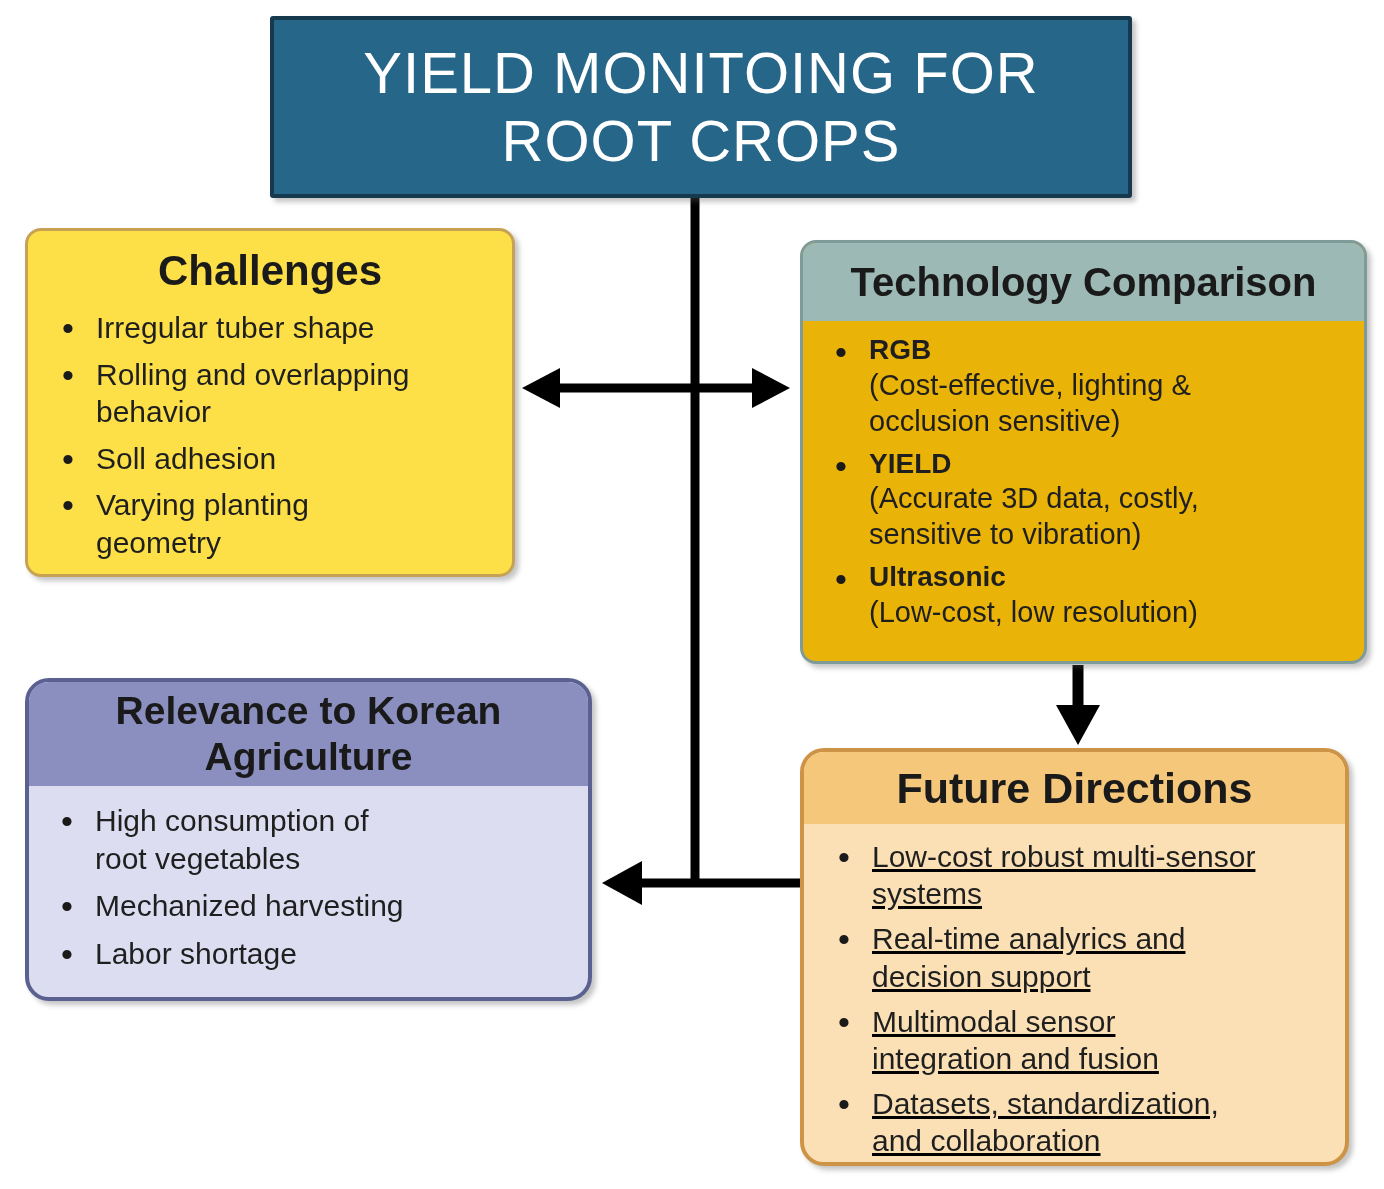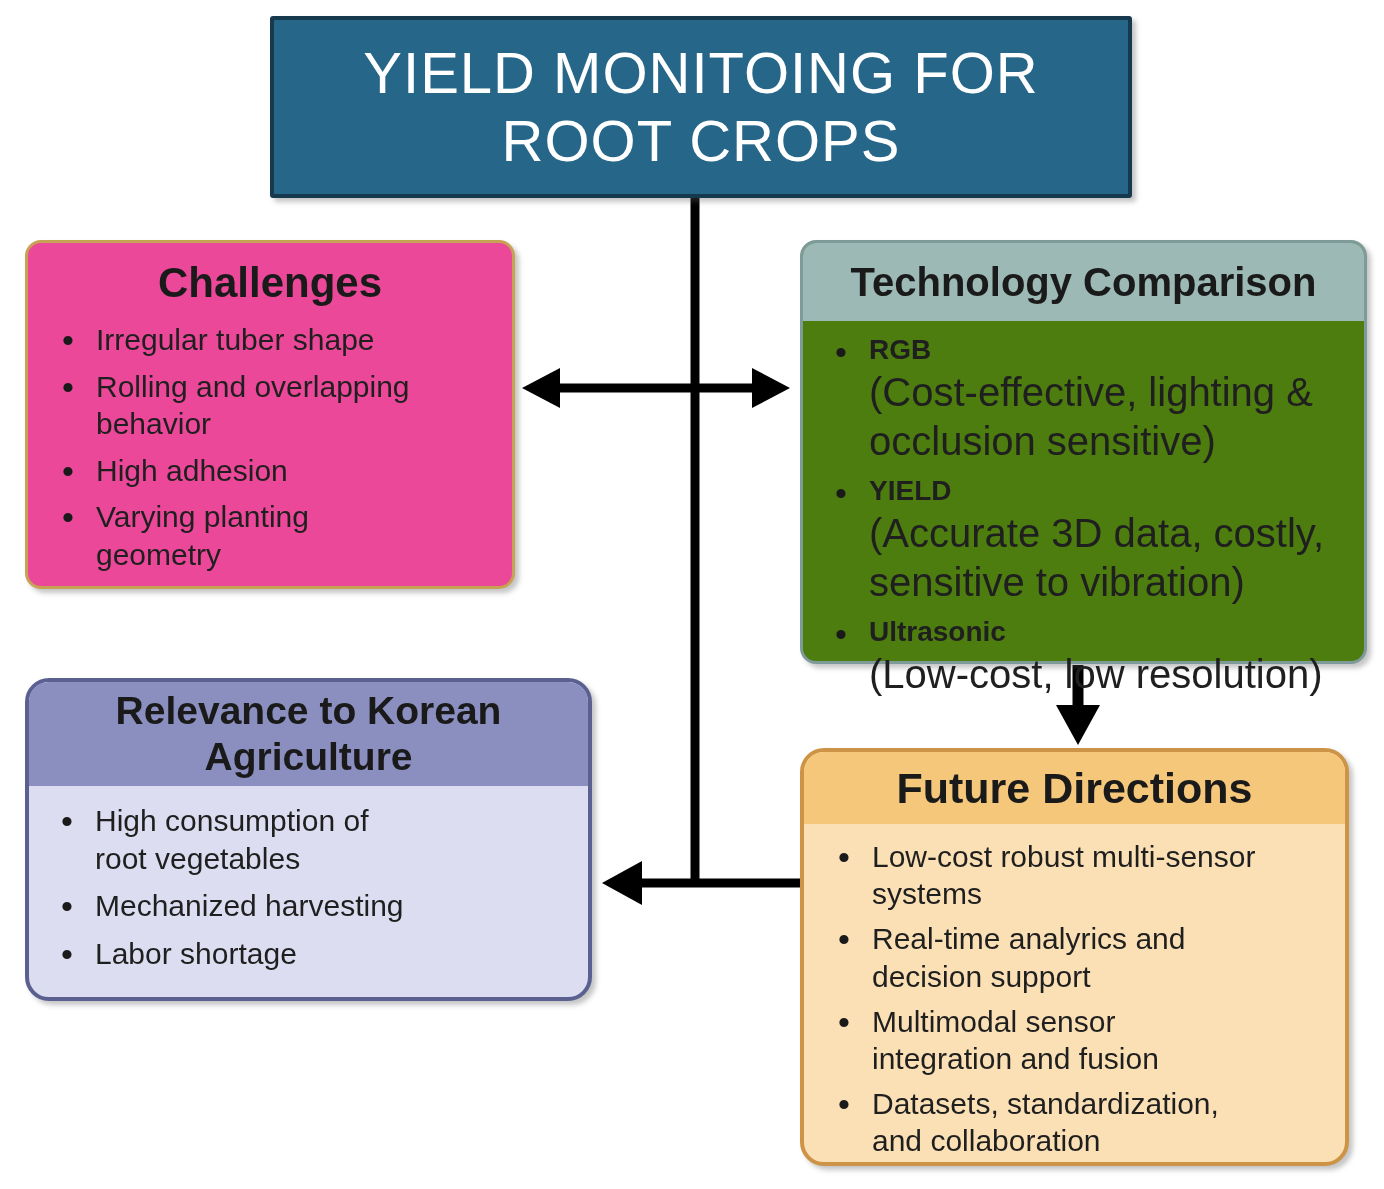--- a/index.html
+++ b/index.html
@@ -19,22 +19,22 @@
   #title-box{
     left:270px;top:16px;width:862px;height:182px;
     background:#266689;border:4px solid #16394e;border-radius:3px;
     display:flex;flex-direction:column;align-items:center;justify-content:center;
   }
   #title-box .tline{
     color:#ffffff;font-size:58px;line-height:1.18;letter-spacing:1px;font-weight:400;
   }
   
   #challenges-box{
-    left:25px;top:240px;width:490px;height:349px;
-    background:#ec4899;border:3px solid #c8a254;border-radius:16px;
+    left:25px;top:228px;width:490px;height:349px;
+    background:#fde047;border:3px solid #c8a254;border-radius:16px;
     padding:12px 24px 10px 24px;
   }
   .box-title{
     font-weight:700;color:#1a1a1a;text-align:center;
   }
   #challenges-box .box-title{font-size:42px;margin:4px 0 14px 0;}
   
   ul.blist{list-style:none;margin:0;padding:0;}
   ul.blist li{
     position:relative;
@@ -47,31 +47,31 @@
     position:absolute;left:10px;top:-2px;
     font-size:34px;color:#1a1a1a;
   }
   
   .band{
     display:flex;align-items:center;justify-content:center;
     box-sizing:border-box;
   }
   #technology-box{
     left:800px;top:240px;width:567px;height:424px;
-    background:#4d7c0f;border:3px solid #7f9b99;border-radius:16px;
+    background:#eab308;border:3px solid #7f9b99;border-radius:16px;
     padding:0;
   }
   #technology-box .band{
     height:78px;background:#9cb9b5;border-radius:13px 13px 0 0;
   }
   #technology-box .box-title{font-size:40px;}
   #technology-box .body{padding:12px 18px 8px 22px;}
   #technology-box ul.blist li{margin-bottom:7px;line-height:1.24;}
   .tech-name{font-weight:700;display:block;font-size:28px;}
-  .tech-desc{display:block;font-size:40px;}
+  .tech-desc{display:block;font-size:29px;}
   
   #relevance-box{
     left:25px;top:678px;width:567px;height:323px;
     background:#dcddf0;border:4px solid #5a6190;border-radius:24px;
     padding:0;
   }
   #relevance-box .band{
     height:104px;background:#8a8fc0;border-radius:20px 20px 0 0;
   }
   #relevance-box .box-title{font-size:39px;line-height:1.18;}
@@ -80,21 +80,21 @@
   
   #future-box{
     left:800px;top:748px;width:549px;height:418px;
     background:#fbe0b5;border:4px solid #cd9346;border-radius:24px;
     padding:0;
   }
   #future-box .band{
     height:72px;background:#f5c77b;border-radius:20px 20px 0 0;
   }
   #future-box .box-title{font-size:43px;}
-  #future-box .body{padding:14px 14px 8px 24px;}
+  #future-box .body{padding:14px 14px 8px 24px;text-decoration:underline;}
   #future-box ul.blist li{margin-bottom:8px;line-height:1.24;}
 </style>
 </head>
 <body>
 
 <div id="canvas">
 
   <svg id="connectors" viewBox="0 0 1384 1189" xmlns="http://www.w3.org/2000/svg">
 
     <line x1="695" y1="195" x2="695" y2="883" stroke="#000000" stroke-width="9"></line>
@@ -120,21 +120,21 @@
     <div class="tline">YIELD MONITOING FOR</div>
     <div class="tline">ROOT CROPS</div>
   </div>
 
   <div class="box" id="challenges-box">
     <div class="box-title">Challenges</div>
     <ul class="blist">
       <li class="pre">Irregular tuber shape</li>
       <li class="pre">Rolling and overlapping
 behavior</li>
-      <li class="pre">High adhesion</li>
+      <li class="pre">Soll adhesion</li>
       <li class="pre">Varying planting
 geometry</li>
     </ul>
   </div>
 
   <div class="box" id="technology-box">
     <div class="band">
       <div class="box-title">Technology Comparison</div>
     </div>
     <div class="body">

